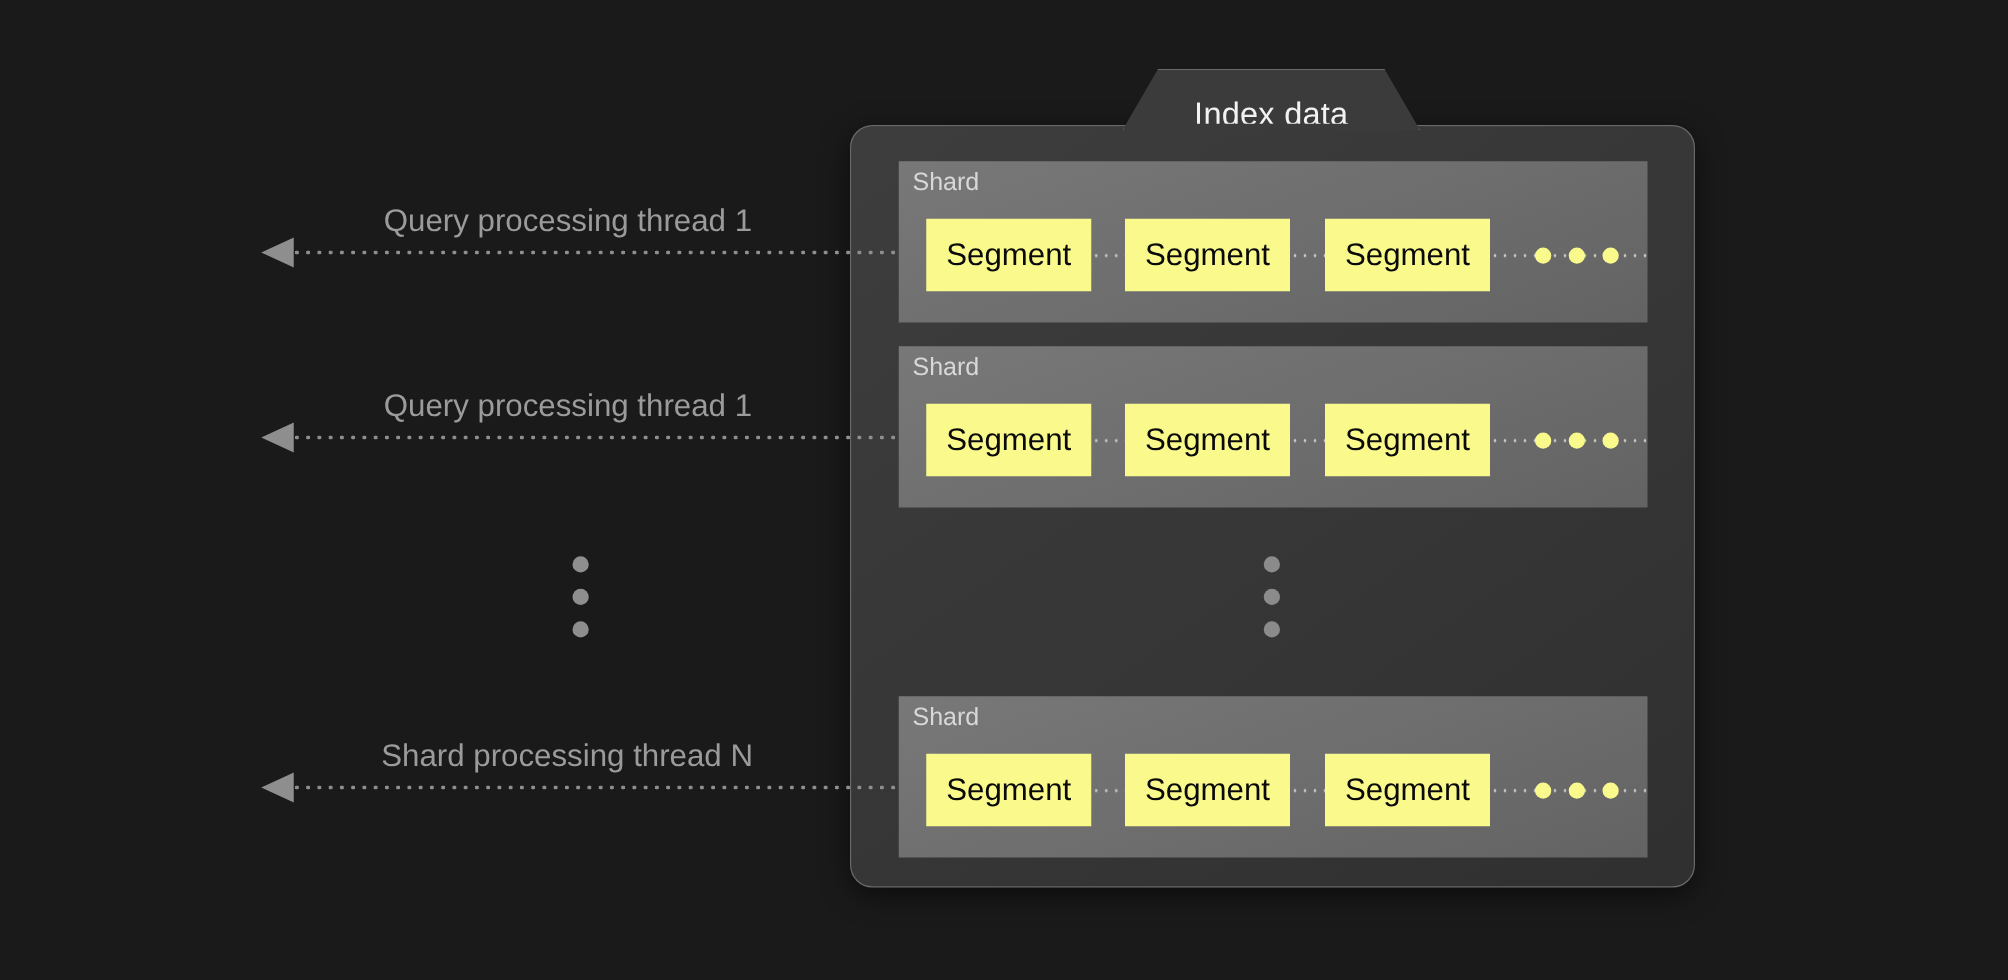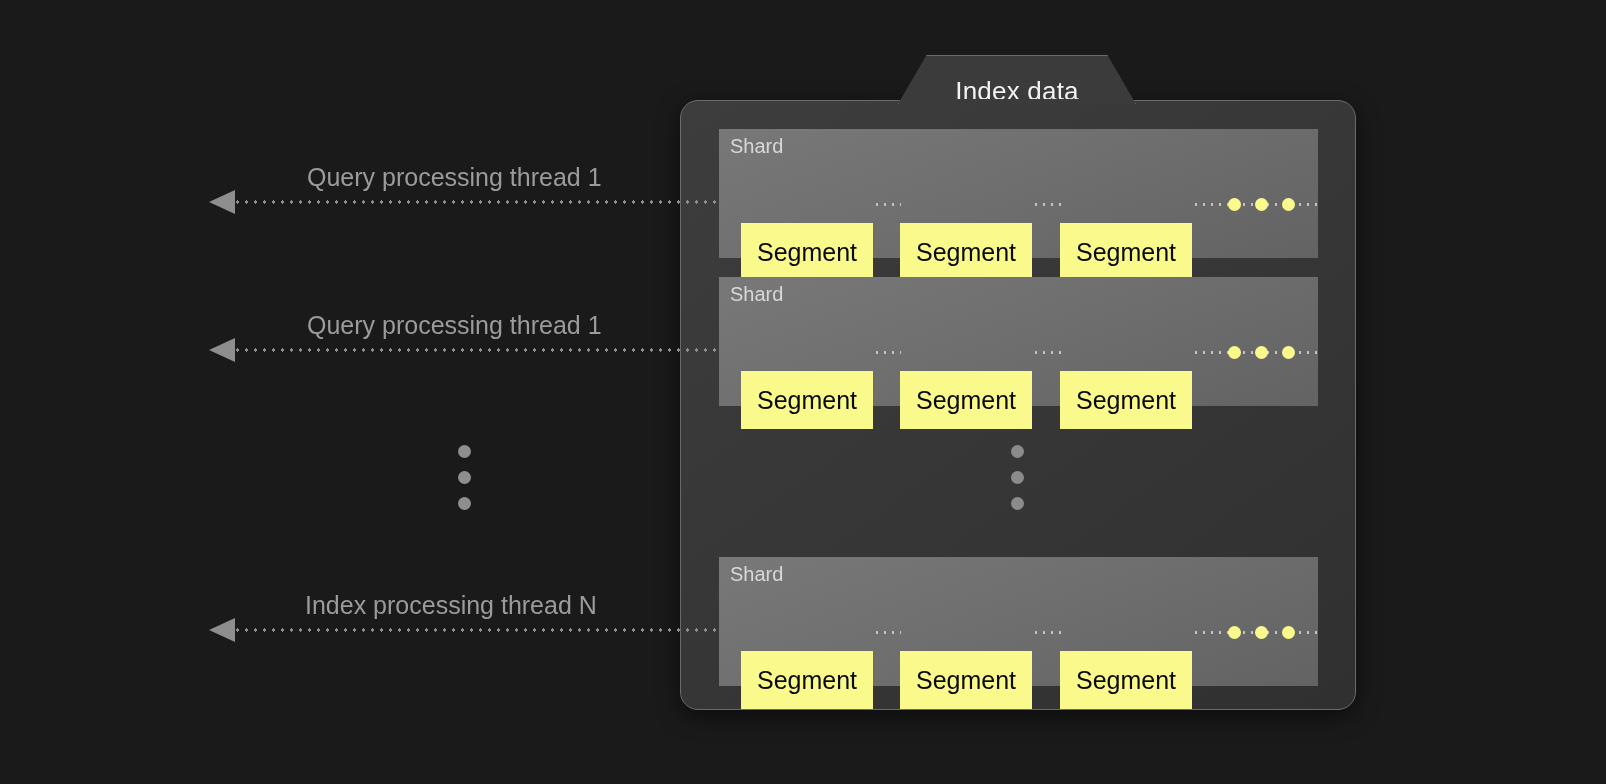--- a/index.html
+++ b/index.html
@@ -103,21 +103,20 @@
     top: 46px;
     width: 132px;
     height: 58px;
     background: #fafa8c;
     display: flex;
     align-items: center;
     justify-content: center;
     color: #0a0a0a;
     font-size: 25px;
     box-sizing: border-box;
-    margin-top: 48px;
   }
   .seg-1 { left: 22px; }
   .seg-2 { left: 181px; }
   .seg-3 { left: 341px; }
 
   
   .seg-link {
     position: absolute;
     top: 74px;
     height: 3px;
@@ -243,21 +242,21 @@
   </div>
 
   <div class="thread-label thread-1-label">Query processing thread 1</div>
   <div class="arrow-line arrow-1"></div>
   <div class="arrow-head head-1"></div>
 
   <div class="thread-label thread-2-label">Query processing thread 1</div>
   <div class="arrow-line arrow-2"></div>
   <div class="arrow-head head-2"></div>
 
-  <div class="thread-label thread-3-label">Index processing thread N</div>
+  <div class="thread-label thread-3-label">Shard processing thread N</div>
   <div class="arrow-line arrow-3"></div>
   <div class="arrow-head head-3"></div>
 
   <div class="vdots vdots-left">
     <span></span>
     <span></span>
     <span></span>
   </div>
 
   <div class="vdots vdots-panel">

